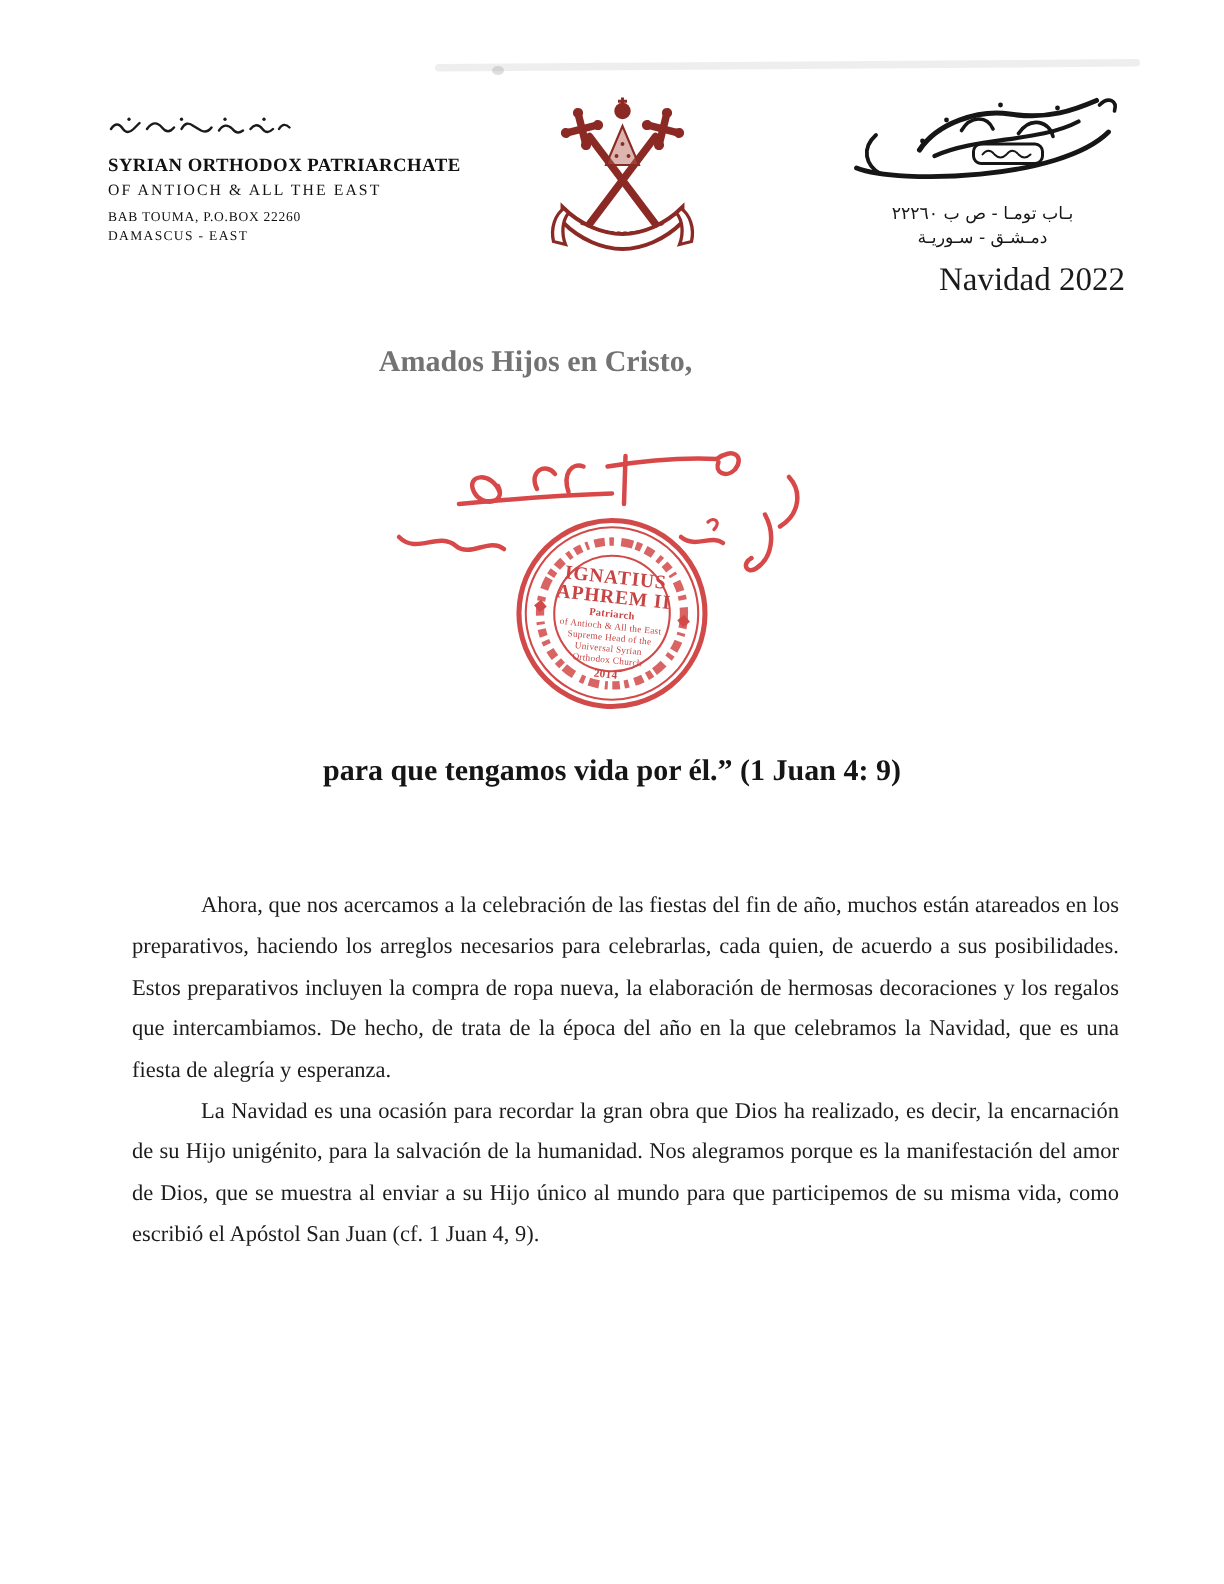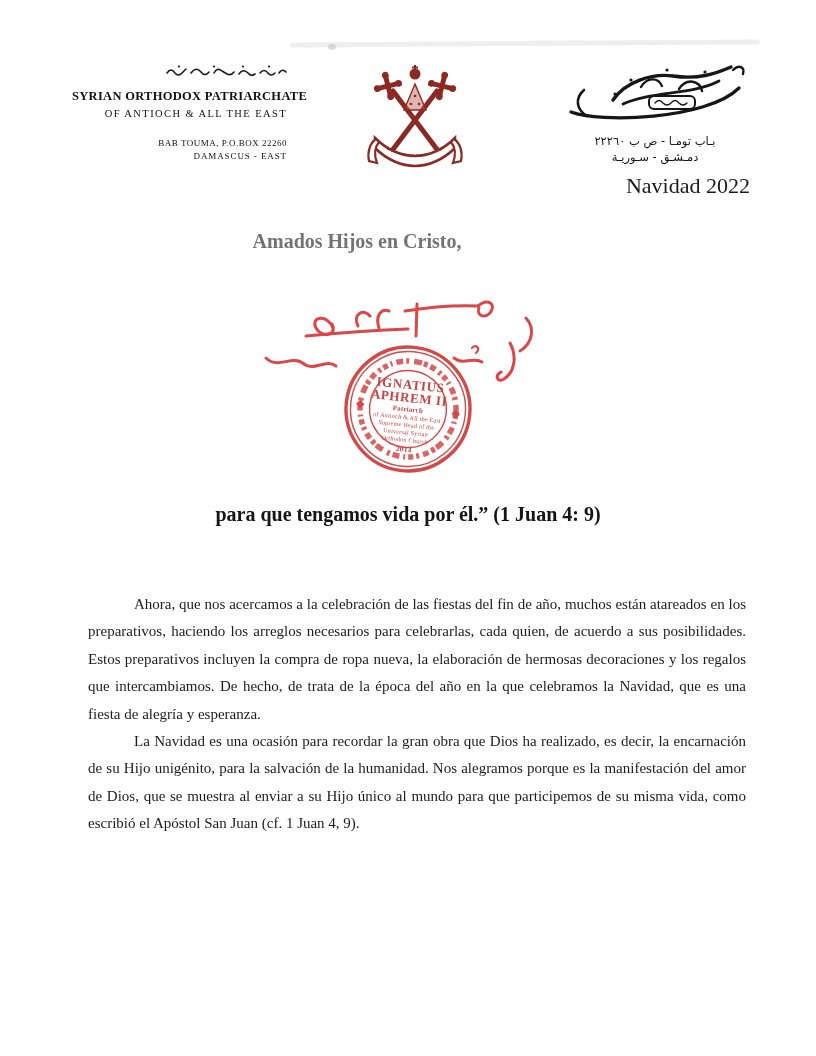--- a/index.html
+++ b/index.html
@@ -1,24 +1,24 @@
 <!DOCTYPE html>
 <html><head>
 <meta charset="utf-8">
 <style>
   html,body{margin:0;padding:0;background:#ffffff}
   body{width:816px;height:1056px;position:relative;overflow:hidden;
        font-family:"Liberation Serif",serif;color:#1f1f1f}
   .abs{position:absolute}
 
   
-  .lh-left{left:72px;top:64px;width:215px;text-align:right;color:#111}
+  .lh-left{left:72px;top:77px;width:215px;text-align:left;color:#111}
   .org-name{font-size:12.5px;font-weight:bold;letter-spacing:.3px;margin-top:7px;white-space:nowrap}
   .org-region{font-size:10.5px;letter-spacing:1.4px;margin-top:4px;white-space:nowrap}
-  .addr1{font-size:9px;letter-spacing:.5px;margin-top:19px;white-space:nowrap}
+  .addr1{font-size:9px;letter-spacing:.5px;margin-top:6px;white-space:nowrap}
   .addr2{font-size:9px;letter-spacing:.9px;margin-top:3px;white-space:nowrap}
 
   .emblem{left:362px;top:64px;width:106px;height:108px}
 
   .lh-right{left:550px;top:60px;width:210px;text-align:center;color:#161616}
   .ar-line{font-size:11.5px;direction:rtl;font-family:"DejaVu Sans",sans-serif;
            margin-top:2px;white-space:nowrap;letter-spacing:.5px}
 
   .scan-line{left:290px;top:41px;width:470px;height:5px;background:rgba(170,170,170,.20);
              transform:rotate(-.4deg);border-radius:3px}

